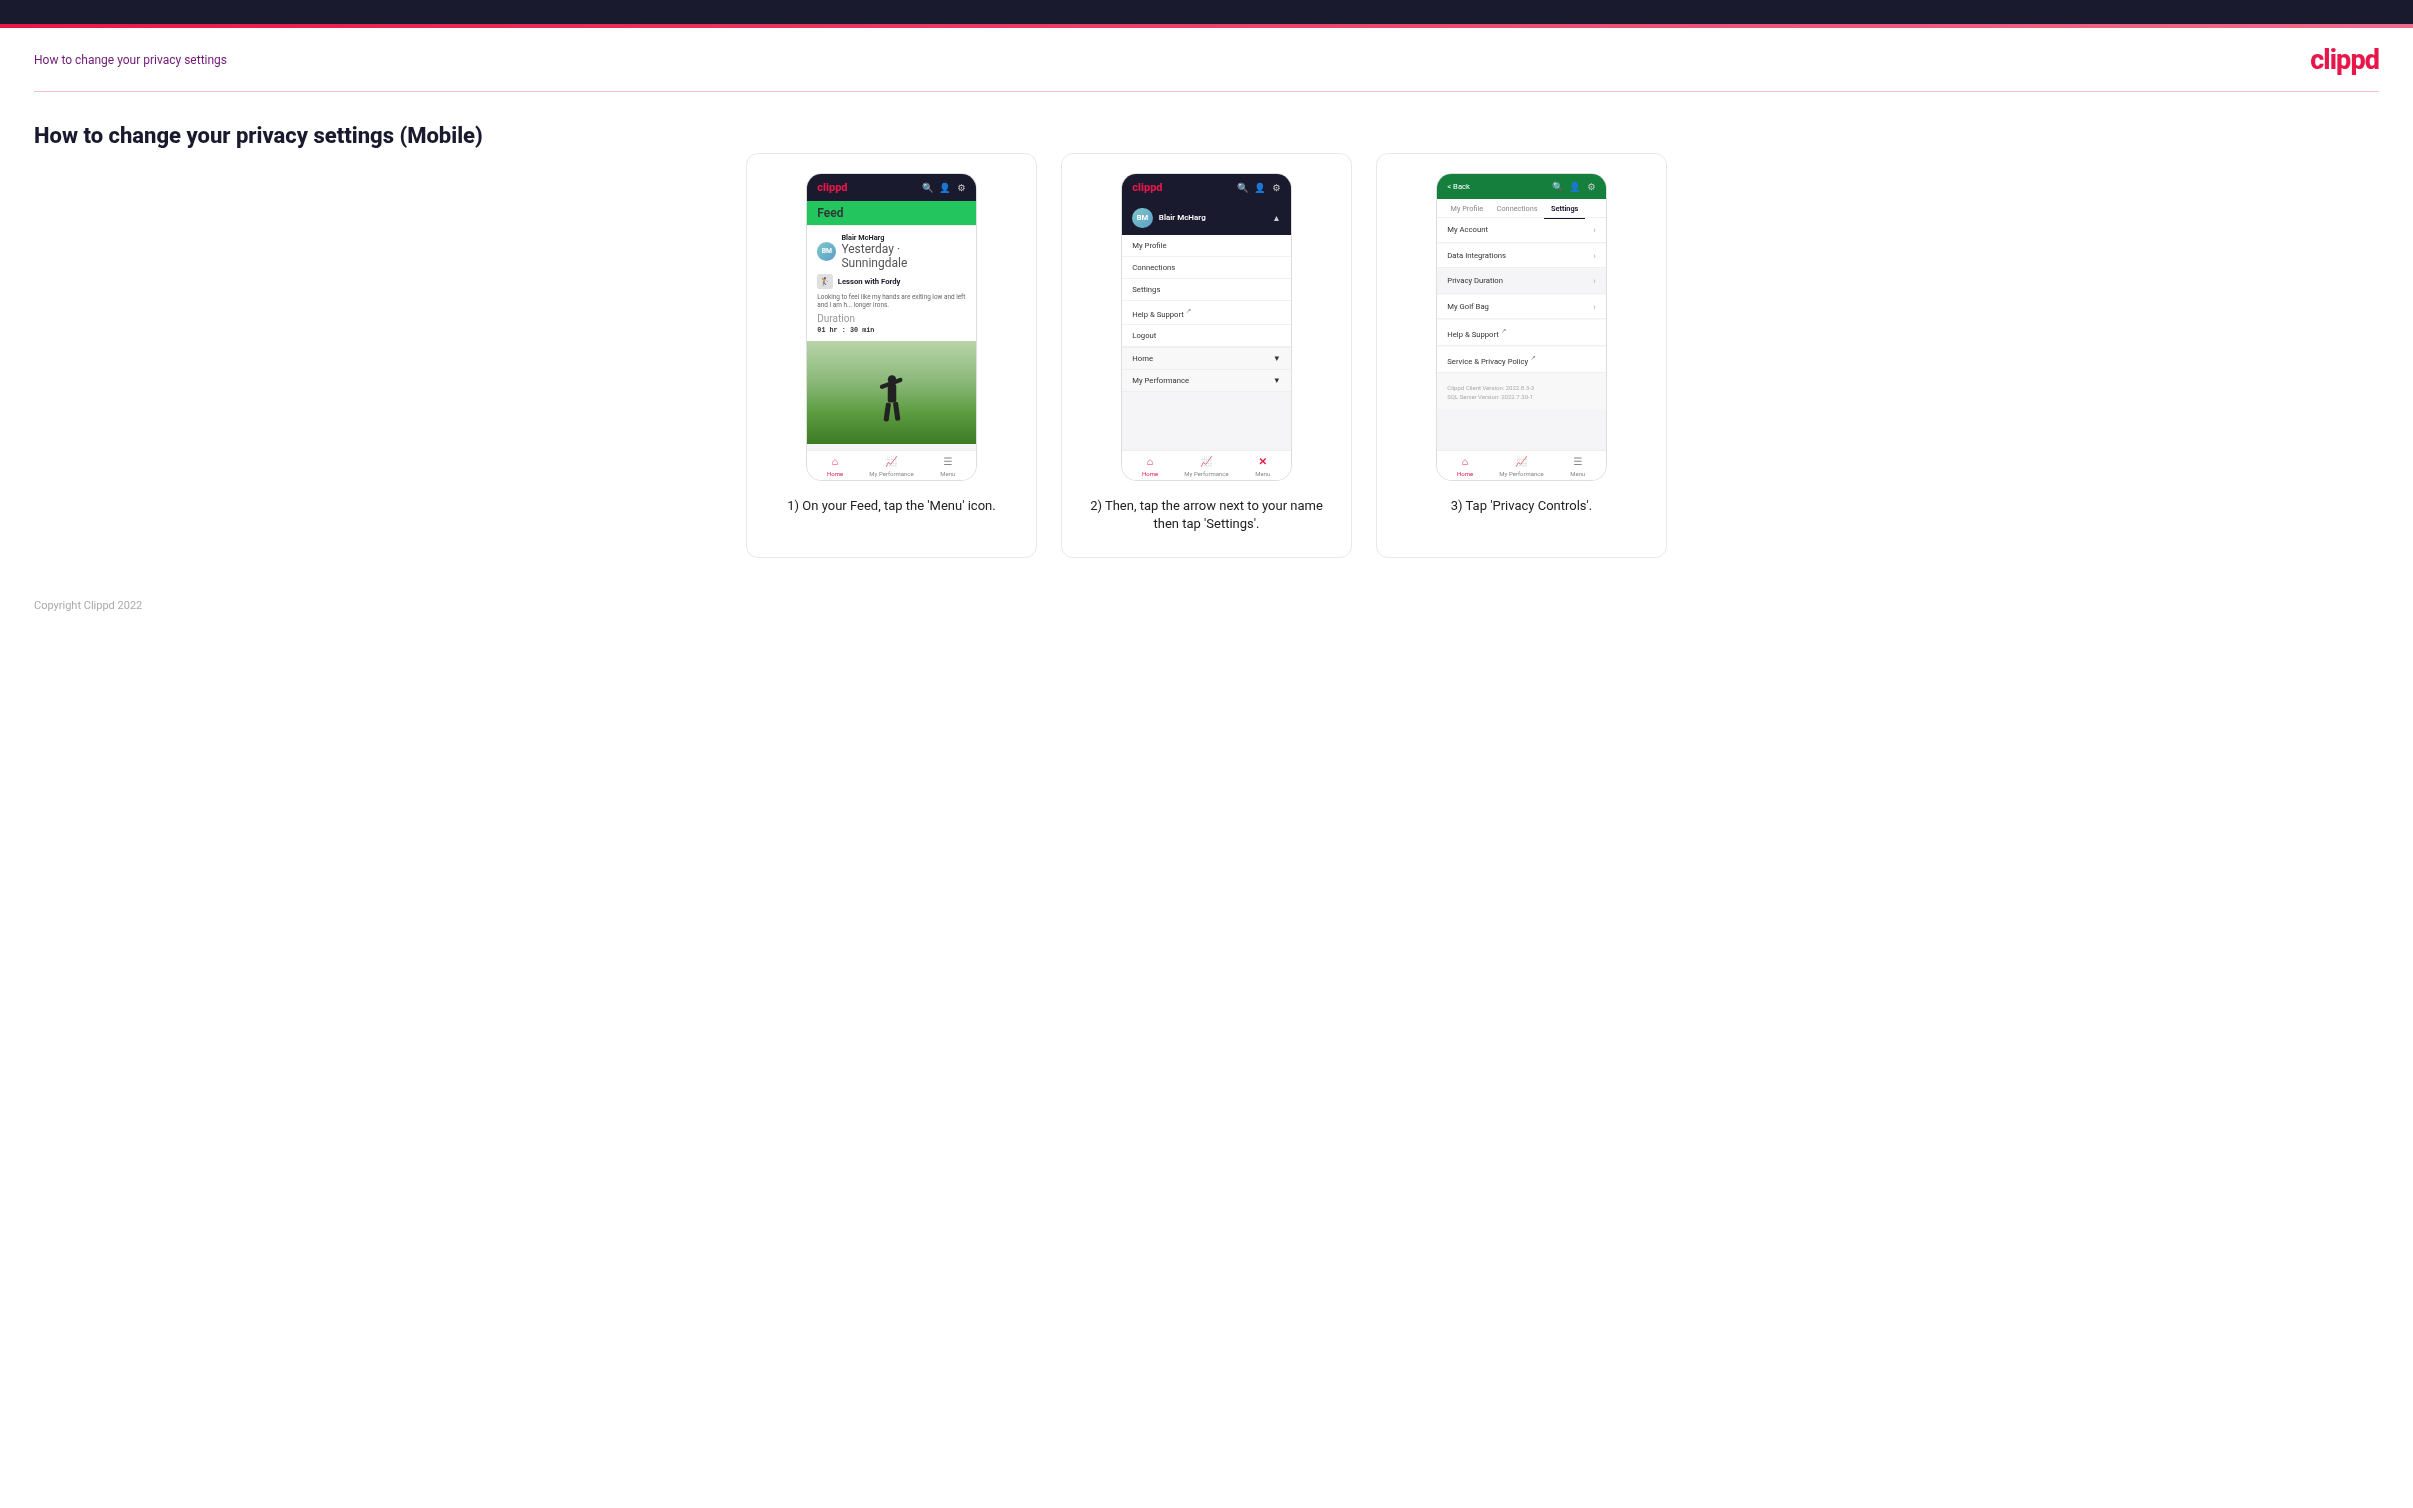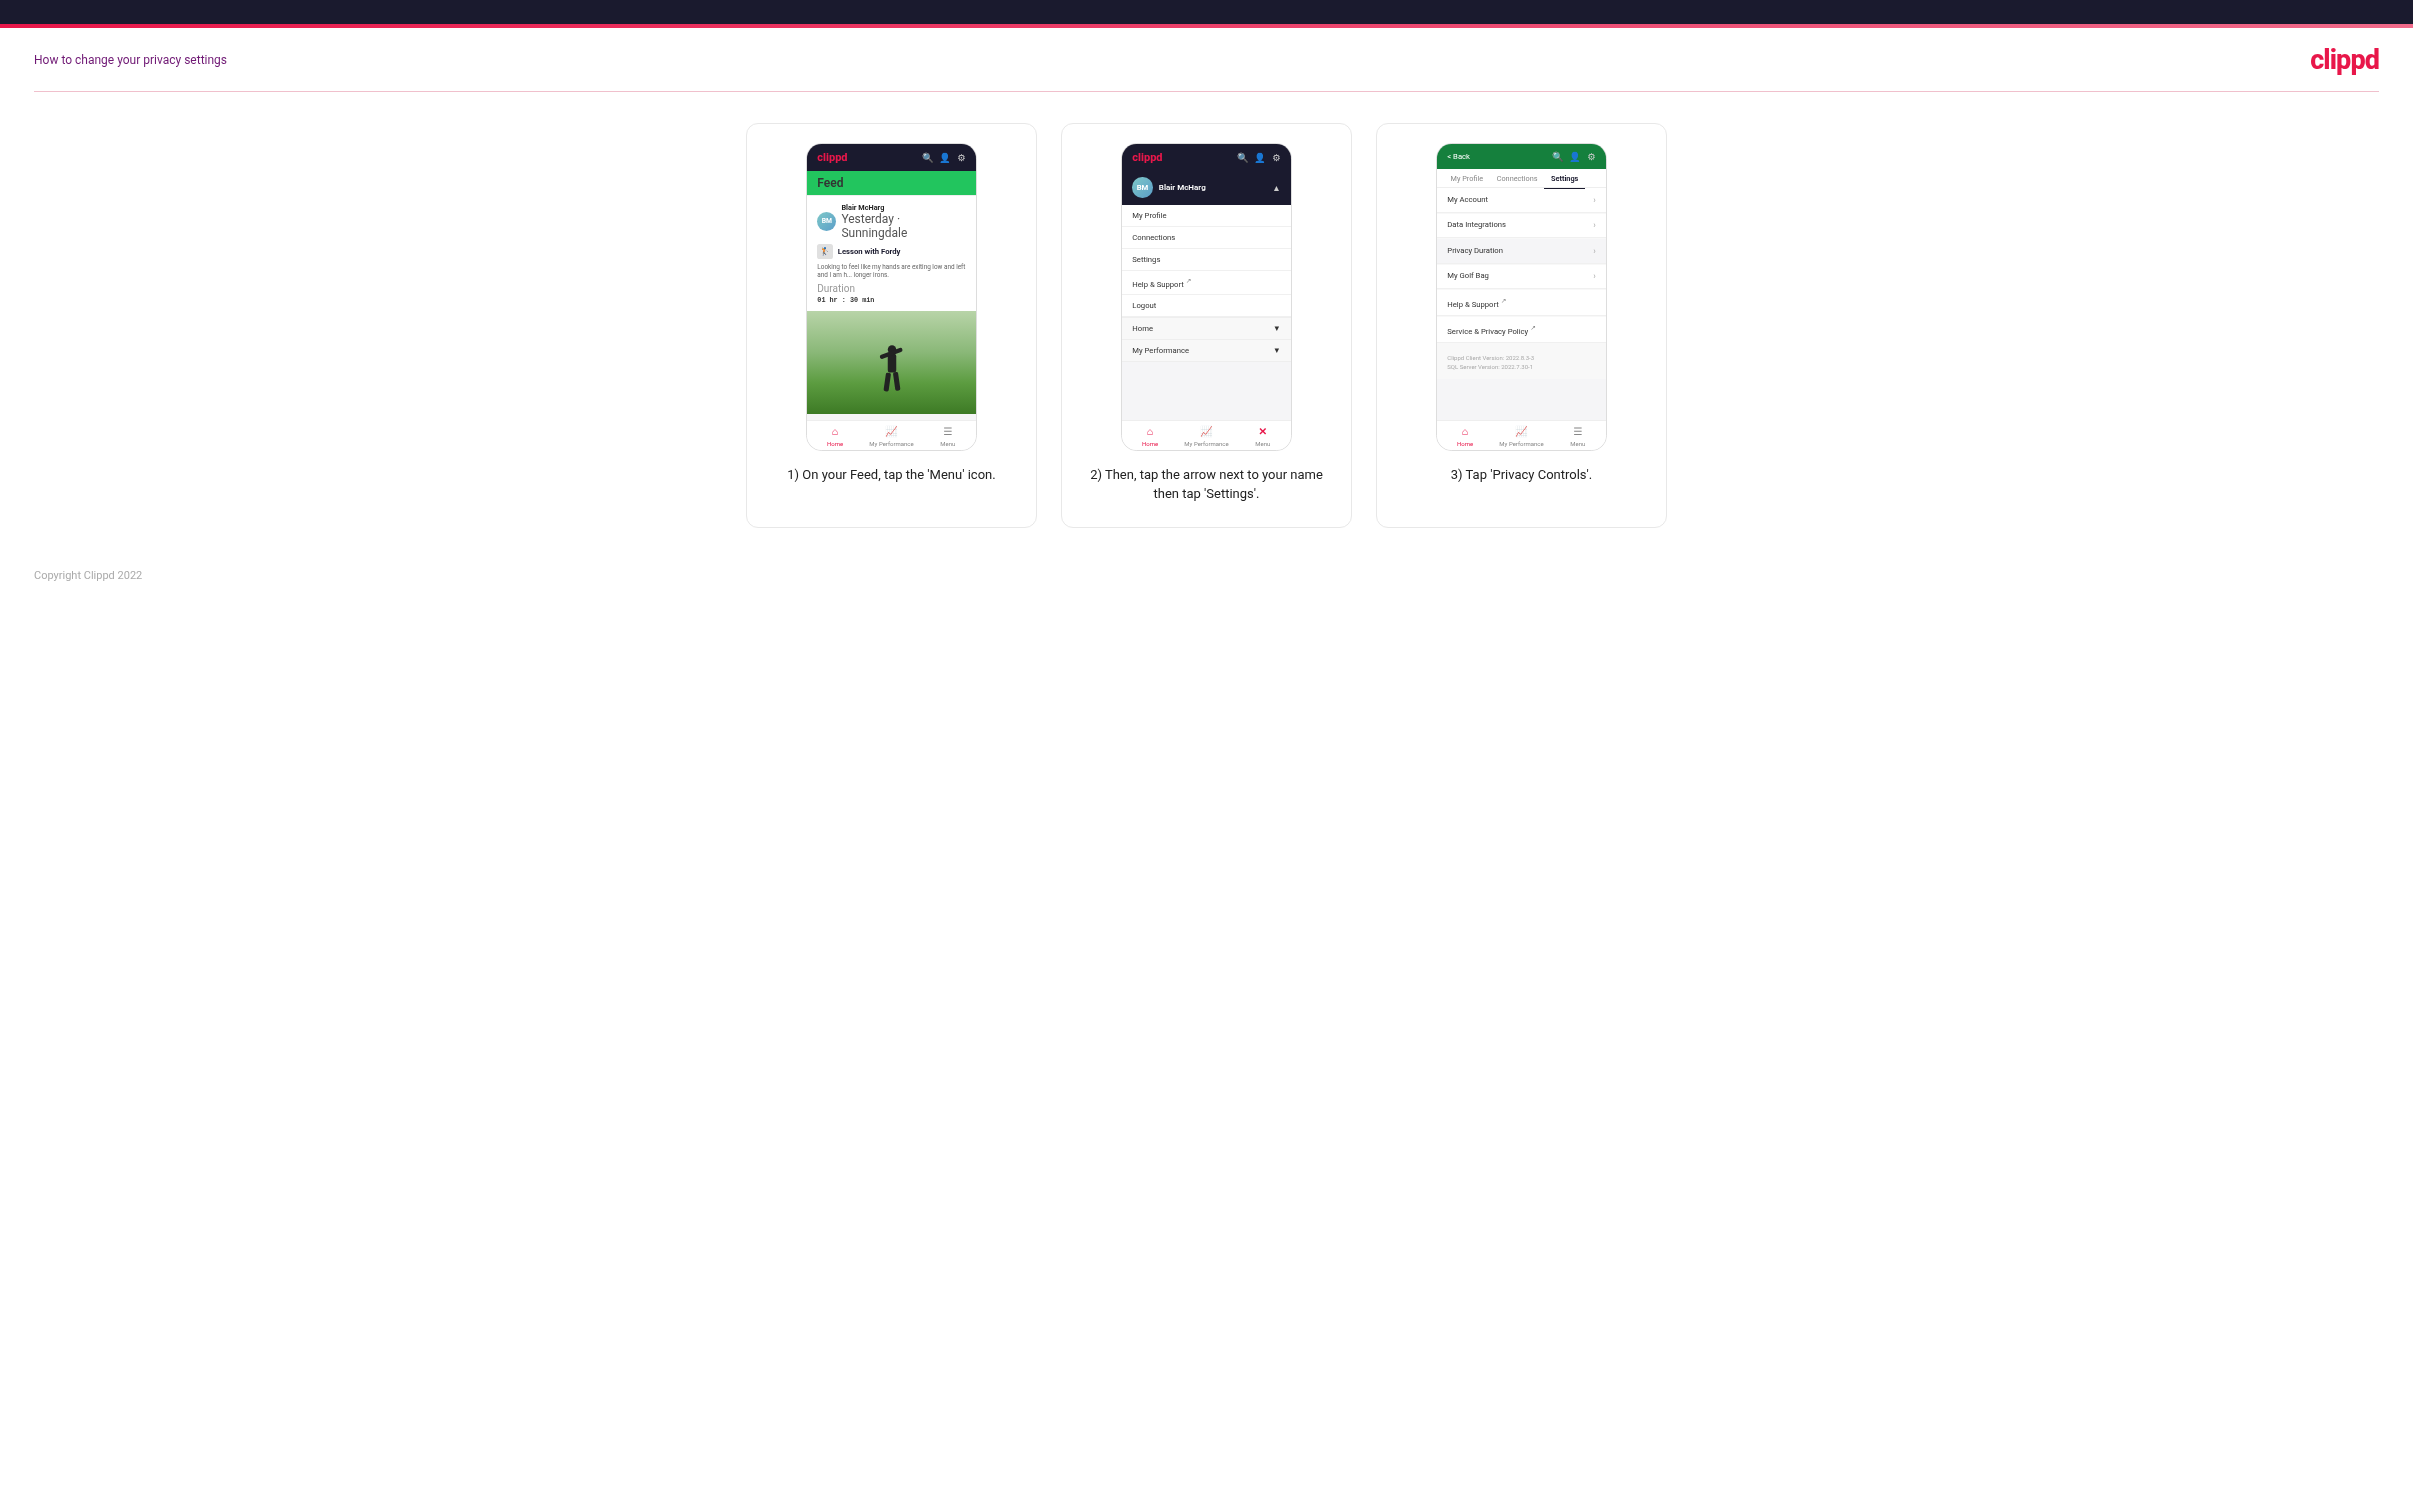--- a/index.html
+++ b/index.html
@@ -366,20 +366,21 @@
 <div class="top-bar"></div>
 <div class="accent-bar"></div>
 
 <div class="header">
   <span class="header-title">How to change your privacy settings</span>
   <span class="logo">clippd</span>
 </div>
 <hr class="divider">
 
 <div class="main">
+  <div class="page-heading">How to change your privacy settings (Mobile)</div>
 
   <div class="cards-row">
 
     <div class="card">
       <div class="phone-mockup">
         <div class="phone-nav">
           <span class="phone-logo">clippd</span>
           <div class="phone-icons">
             <span class="phone-icon">🔍</span>
             <span class="phone-icon">👤</span>

